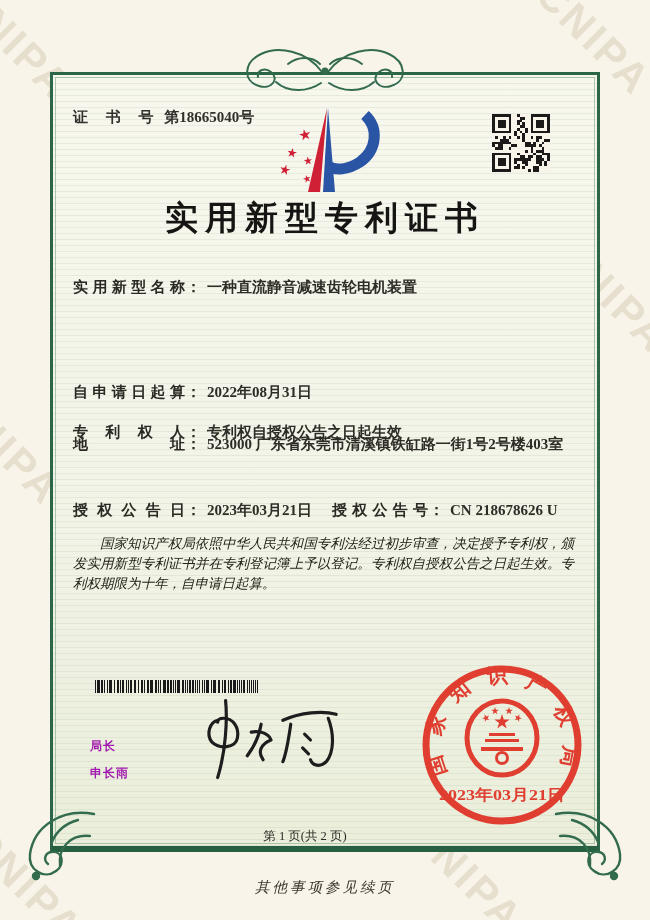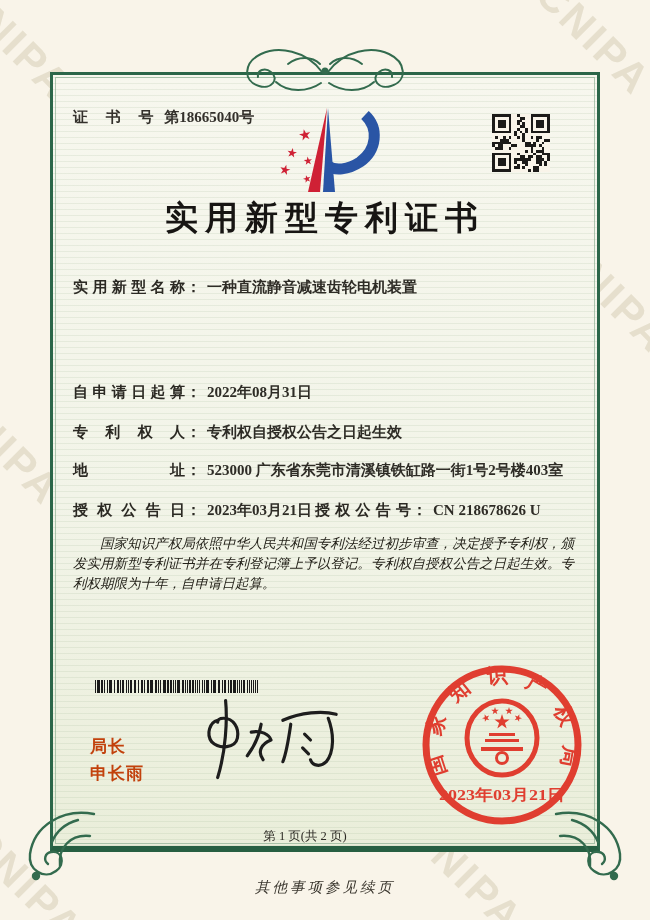--- a/index.html
+++ b/index.html
@@ -45,34 +45,34 @@
     font-size:33px;font-weight:bold;letter-spacing:7px;color:#171513;
   }
   .frow{left:73px;width:505px;font-size:15px;line-height:21px;color:#2b2923;}
   .flabel{
     display:inline-block;width:112px;vertical-align:top;
     text-align:justify;text-align-last:justify;font-weight:600;
   }
   .fcolon{font-weight:600;margin:0 6px 0 1px;}
   .fvalue{font-weight:600;color:#2e2c26;}
   .frow2{position:absolute;left:0;top:0;white-space:nowrap;}
-  .frowR{position:absolute;left:242px;top:0;white-space:nowrap;}
+  .frowR{position:absolute;left:259px;top:0;white-space:nowrap;}
   .flabelR{
     display:inline-block;width:96px;vertical-align:top;
     text-align:justify;text-align-last:justify;font-weight:600;
   }
   #paras{left:73px;top:534px;width:505px;}
   #paras p{
     margin:0 4px 10px 0;font-size:13.5px;line-height:1.48;
     font-style:italic;font-weight:500;color:#232119;
     text-indent:2em;text-align:justify;
   }
   #barcode{left:95px;top:680px;}
   #signer{left:90px;top:733px;font-family:"Liberation Sans","DejaVu Sans",sans-serif;
-    font-size:17px;font-weight:bold;color:#c2410c;line-height:27px;letter-spacing:1px;}
+    font-size:12px;font-weight:bold;color:#a21caf;line-height:27px;letter-spacing:1px;}
   #sign-svg{left:192px;top:690px;}
   #seal{left:419px;top:662px;}
   #page-num{left:0;top:828px;width:610px;text-align:center;font-size:12.5px;color:#2b2923;}
   #cont-note{left:0;top:878px;width:650px;text-align:center;font-size:14.5px;
     font-style:italic;letter-spacing:3px;color:#3a362e;}
 </style>
 </head>
 <body>
 
 <div id="page">
@@ -273,21 +273,21 @@
 
   <div class="content frow" style="top:277px">
     <span class="flabel">实用新型名称</span><span class="fcolon">：</span><span class="fvalue">一种直流静音减速齿轮电机装置</span>
   </div>
   <div class="content frow" style="top:382px">
     <span class="flabel">自申请日起算</span><span class="fcolon">：</span><span class="fvalue">2022年08月31日</span>
   </div>
   <div class="content frow" style="top:422px">
     <span class="flabel">专利权人</span><span class="fcolon">：</span><span class="fvalue">专利权自授权公告之日起生效</span>
   </div>
-  <div class="content frow" style="top:460px">
+  <div class="content frow" style="top:434px">
     <span class="flabel">地址</span><span class="fcolon">：</span><span class="fvalue">523000 广东省东莞市清溪镇铁缸路一街1号2号楼403室</span>
   </div>
   <div class="content frow" style="top:500px;height:22px">
     <span class="frow2">
       <span class="flabel">授权公告日</span><span class="fcolon">：</span><span class="fvalue">2023年03月21日</span>
     </span>
     <span class="frowR">
       <span class="flabelR">授权公告号</span><span class="fcolon">：</span><span class="fvalue">CN 218678626 U</span>
     </span>
   </div>

